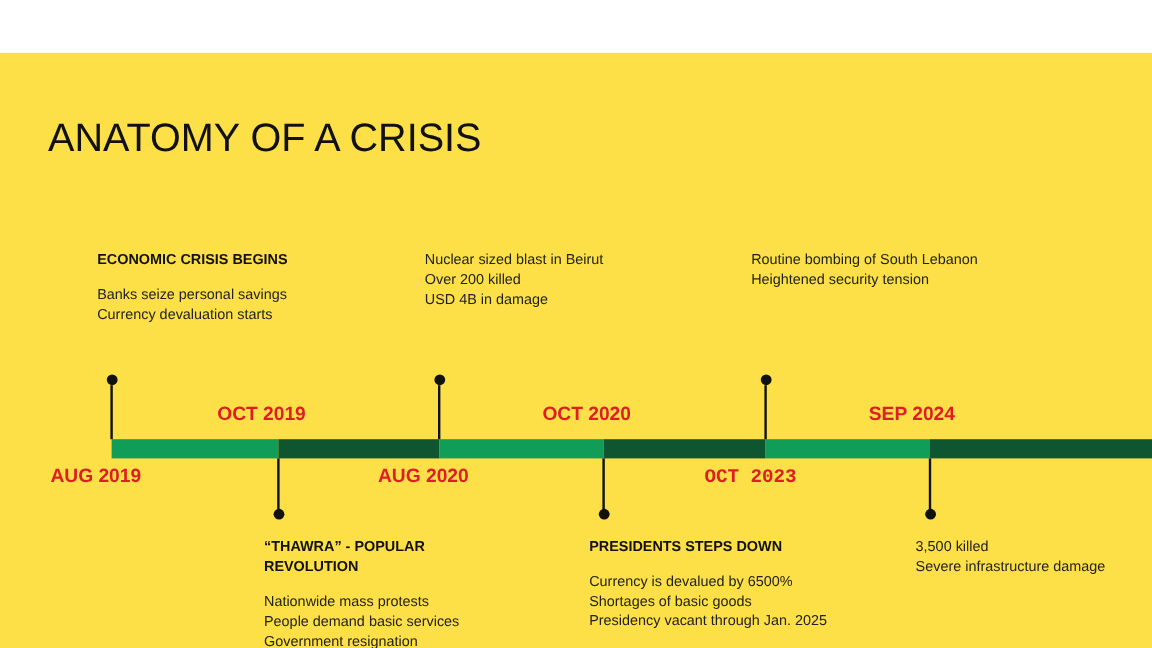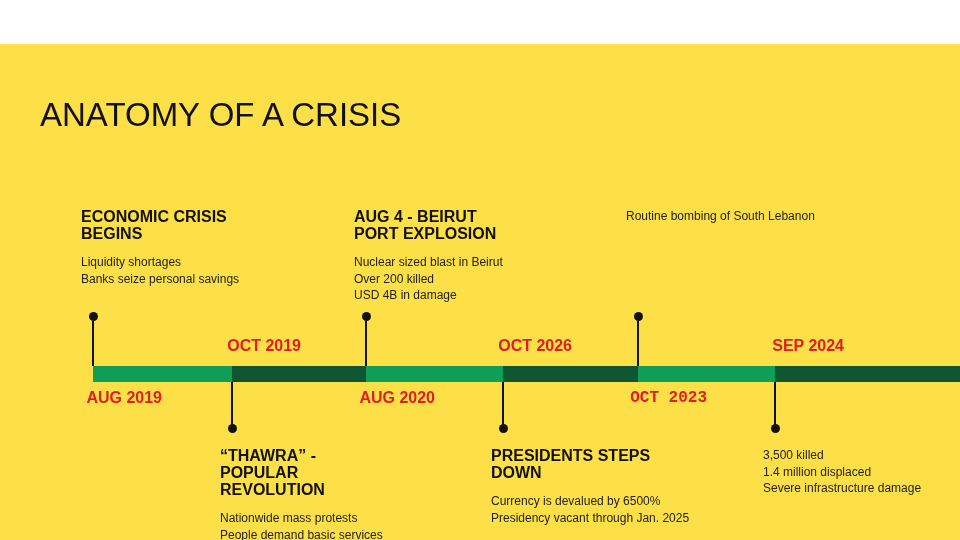--- a/index.html
+++ b/index.html
@@ -35,21 +35,21 @@
     width: 0;
   }
   .etext {
     position: absolute;
     left: -12px;
     width: max-content;
   }
   .event.above .etext { top: 164px; }
   .event.below .etext { top: 403px; }
   .etitle {
-    font-size: 16px;
+    font-size: 12px;
     font-weight: 700;
     line-height: 17px;
     color: #111111;
     max-width: 170px;
     margin-bottom: 12px;
   }
   .eline {
     font-size: 12px;
     line-height: 16.5px;
     color: #222222;
@@ -70,21 +70,21 @@
     left: -0.75px;
     width: 1.5px;
     background: #111111;
   }
   .event.above .stem { top: 277px; height: 45px; }
   .event.below .stem { top: 338px; height: 43px; }
   .date {
     position: absolute;
     left: -51px;
     width: 120px;
-    text-align: right;
+    text-align: left;
     font-size: 16px;
     font-weight: 700;
     line-height: 20px;
     white-space: nowrap;
   }
   .event.above .date { top: 344px; } 
   .event.below .date { top: 292px; } 
 </style>
 </head>
 <body>
@@ -98,76 +98,76 @@
     <div class="seg" style="left: 232px; width: 134px; background-color: rgb(14, 86, 49);"></div>
     <div class="seg" style="left: 366px; width: 137px; background-color: rgb(15, 157, 88);"></div>
     <div class="seg" style="left: 503px; width: 135px; background-color: rgb(14, 86, 49);"></div>
     <div class="seg" style="left: 638px; width: 137px; background-color: rgb(15, 157, 88);"></div>
     <div class="seg" style="left: 775px; width: 185px; background-color: rgb(14, 86, 49);"></div>
   </div>
 
   <div class="event above" style="left:93px">
     <div class="etext">
       <div class="etitle">ECONOMIC CRISIS BEGINS</div>
-      <div class="eline">Liquidity shortages</div>
       <div class="eline">Banks seize personal savings</div>
+      <div class="eline">Currency devaluation starts</div>
     </div>
     <div class="dot"></div>
     <div class="stem"></div>
     <div class="date" style="color: rgb(222, 30, 35);">AUG 2019</div>
   </div>
 
   <div class="event below" style="left:232px">
     <div class="etext">
       <div class="etitle">“THAWRA” - POPULAR REVOLUTION</div>
       <div class="eline">Nationwide mass protests</div>
       <div class="eline">People demand basic services</div>
       <div class="eline">Government resignation</div>
     </div>
     <div class="dot"></div>
     <div class="stem"></div>
     <div class="date" style="color: rgb(222, 30, 35);">OCT 2019</div>
   </div>
 
   <div class="event above" style="left:366px">
     <div class="etext">
-      <div class="etitle">AUG 4 - BEIRUT PORT EXPLOSION</div>
       <div class="eline">Nuclear sized blast in Beirut</div>
       <div class="eline">Over 200 killed</div>
       <div class="eline">USD 4B in damage</div>
     </div>
     <div class="dot"></div>
     <div class="stem"></div>
     <div class="date" style="color: rgb(222, 30, 35);">AUG 2020</div>
   </div>
 
   <div class="event below" style="left:503px">
     <div class="etext">
       <div class="etitle">PRESIDENTS STEPS DOWN</div>
       <div class="eline">Currency is devalued by 6500%</div>
+      <div class="eline">Shortages of basic goods</div>
       <div class="eline">Presidency vacant through Jan. 2025</div>
     </div>
     <div class="dot"></div>
     <div class="stem"></div>
-    <div class="date" style="color: rgb(222, 30, 35);">OCT 2026</div>
+    <div class="date" style="color: rgb(222, 30, 35);">OCT 2020</div>
   </div>
 
   <div class="event above" style="left:638px">
     <div class="etext">
       <div class="eline">Routine bombing of South Lebanon</div>
+      <div class="eline">Heightened security tension</div>
     </div>
     <div class="dot"></div>
     <div class="stem"></div>
     <div class="date" style="color: rgb(222, 30, 35); font-family: Liberation Mono, monospace;">OCT 2023</div>
   </div>
 
   <div class="event below" style="left:775px">
     <div class="etext">
       <div class="eline">3,500 killed</div>
-      <div class="eline">1.4 million displaced</div>
       <div class="eline">Severe infrastructure damage</div>
     </div>
     <div class="dot"></div>
     <div class="stem"></div>
     <div class="date" style="color: rgb(222, 30, 35);">SEP 2024</div>
   </div>
 
 </div>
 
 </body></html>

